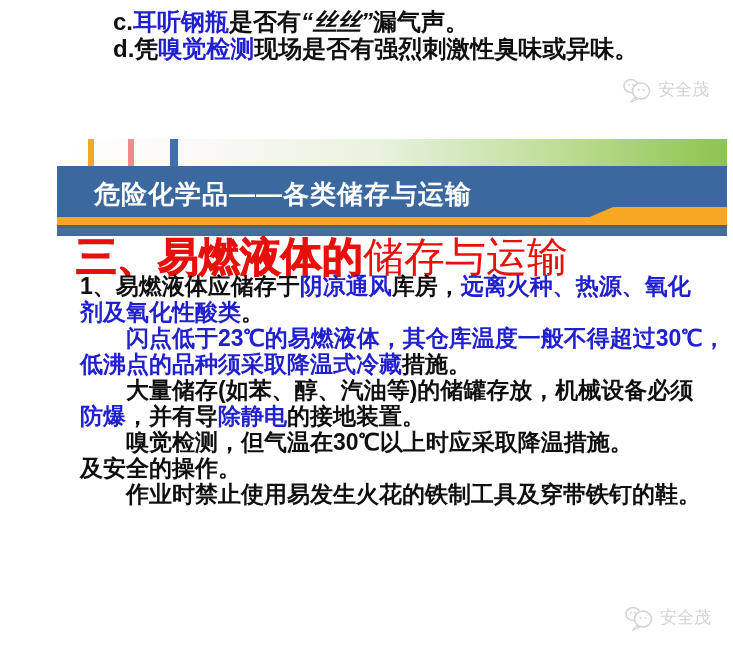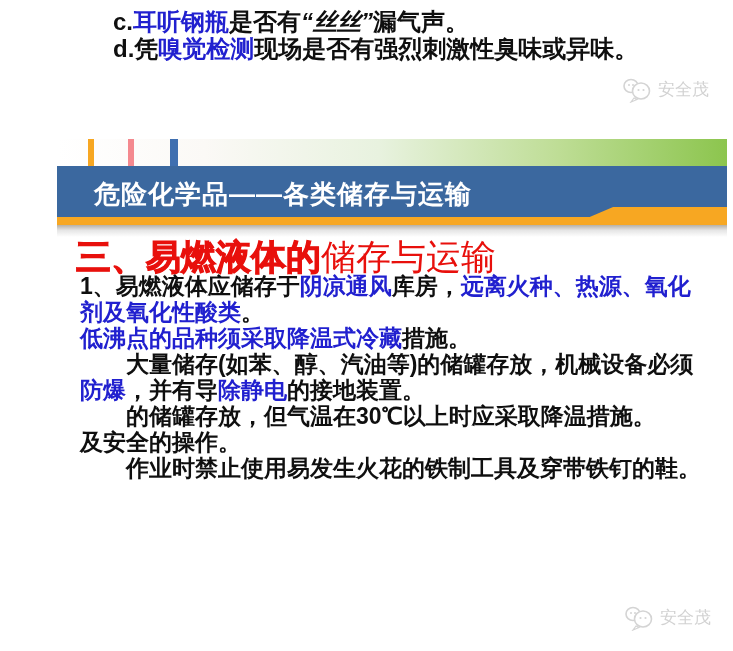--- a/index.html
+++ b/index.html
@@ -32,40 +32,40 @@
   #header{position:absolute;left:57px;top:139px;width:670px;height:100px;}
   #grad-strip{
     position:absolute;left:0;top:0;width:670px;height:27px;
     background:linear-gradient(90deg,#ffffff 0%,#fbf9f6 22%,#e8f2df 48%,#bedd95 75%,var(--green,#8cc54e) 100%);
   }
   .decor-bar{position:absolute;top:0;height:27px;}
   #bar-orange{left:31px;width:6px;background:var(--orange,#f7a722);}
   #bar-pink{left:71px;width:6px;background:var(--pink,#f4898f);}
   #bar-blue{left:113px;width:8px;background:#3f6fb0;}
   #banner{
-    position:absolute;left:0;top:27px;width:670px;height:58px;
+    position:absolute;left:0;top:27px;width:670px;height:70px;
     background:var(--banner-blue,#3b689f);
   }
   #banner-title{
     position:absolute;left:37px;top:0;height:58px;line-height:56px;
     color:#ffffff;font-size:26px;font-weight:700;letter-spacing:1px;white-space:nowrap;
   }
   #orange-accent{
     position:absolute;left:0;top:68px;width:670px;height:18px;
     background:var(--orange,#f7a722);
     clip-path:polygon(0% 56%,79.5% 56%,83% 0%,100% 0%,100% 100%,0% 100%);
   }
   #header-shadow{
     position:absolute;left:0;top:86px;width:670px;height:12px;
     background:linear-gradient(180deg,rgba(95,80,55,.45) 0%,rgba(140,140,140,.22) 45%,rgba(255,255,255,0) 100%);
   }
   
   #heading{
     position:absolute;left:76px;top:237px;white-space:nowrap;
-    font-size:35px;line-height:40px;color:var(--red,#e8100c);
+    font-size:41px;line-height:40px;color:var(--red,#e8100c);
   }
   #heading .h-strong{font-weight:900;-webkit-text-stroke:1px var(--red,#e8100c);}
   #heading .h-light{font-weight:500;}
   
   #body-lines{
     position:absolute;left:80px;top:273px;width:648px;
     font-size:23px;font-weight:700;
   }
 </style>
 </head>
@@ -101,24 +101,25 @@
   <div id="header-shadow"></div>
 </div>
 
 <div id="heading">
   <span class="h-strong">三、易燃液体的</span><span class="h-light">储存与运输</span>
 </div>
 
 <div id="body-lines">
     <div class="tline"><span class="seg-black">1、易燃液体应储存于</span><span class="seg-blue">阴凉通风</span><span class="seg-black">库房，</span><span class="seg-blue">远离火种、热源、氧化</span></div>
     <div class="tline"><span class="seg-blue">剂及氧化性酸类</span><span class="seg-black">。</span></div>
+    <div class="tline ind"><span class="seg-blue">闪点低于23℃的易燃液体，其仓库温度一般不得超过30℃，</span></div>
     <div class="tline"><span class="seg-blue">低沸点的品种须采取降温式冷藏</span><span class="seg-black">措施。</span></div>
     <div class="tline ind"><span class="seg-black">大量储存(如苯、醇、汽油等)的储罐存放，机械设备必须</span></div>
     <div class="tline"><span class="seg-blue">防爆</span><span class="seg-black">，并有导</span><span class="seg-blue">除静电</span><span class="seg-black">的接地装置。</span></div>
-    <div class="tline ind"><span class="seg-black">的储罐存放，但气温在30℃以上时应采取降温措施。</span></div>
+    <div class="tline ind"><span class="seg-black">嗅觉检测，但气温在30℃以上时应采取降温措施。</span></div>
     <div class="tline"><span class="seg-black">及安全的操作。</span></div>
     <div class="tline ind"><span class="seg-black">作业时禁止使用易发生火花的铁制工具及穿带铁钉的鞋。</span></div>
   </div>
 
 <div class="watermark" id="wm-bottom">
   <svg class="wm-logo" viewBox="0 0 32 27">
     <ellipse cx="10" cy="10" rx="7" ry="6.5" fill="#ffffff" stroke="#d4d4d4" stroke-width="1.6"></ellipse>
     <circle cx="8" cy="9" r="1" fill="#d4d4d4"></circle>
     <circle cx="12" cy="9" r="1" fill="#d4d4d4"></circle>
     <ellipse cx="20" cy="15" rx="8.5" ry="8" fill="#ffffff" stroke="#d4d4d4" stroke-width="1.6"></ellipse>

